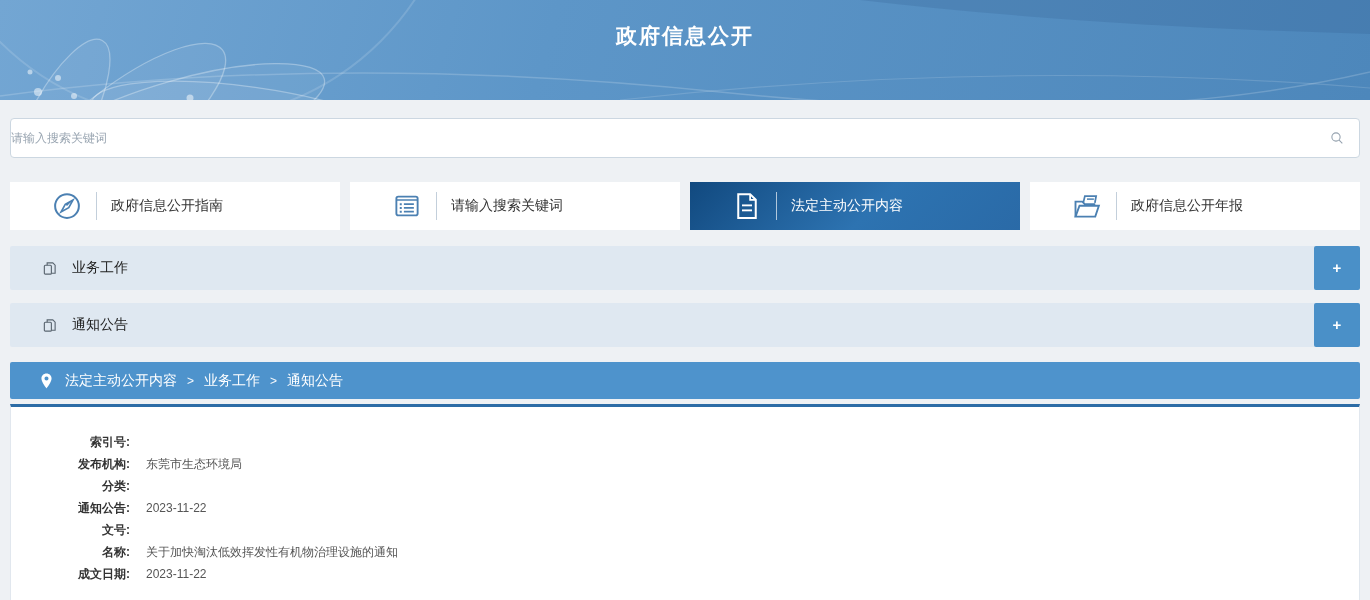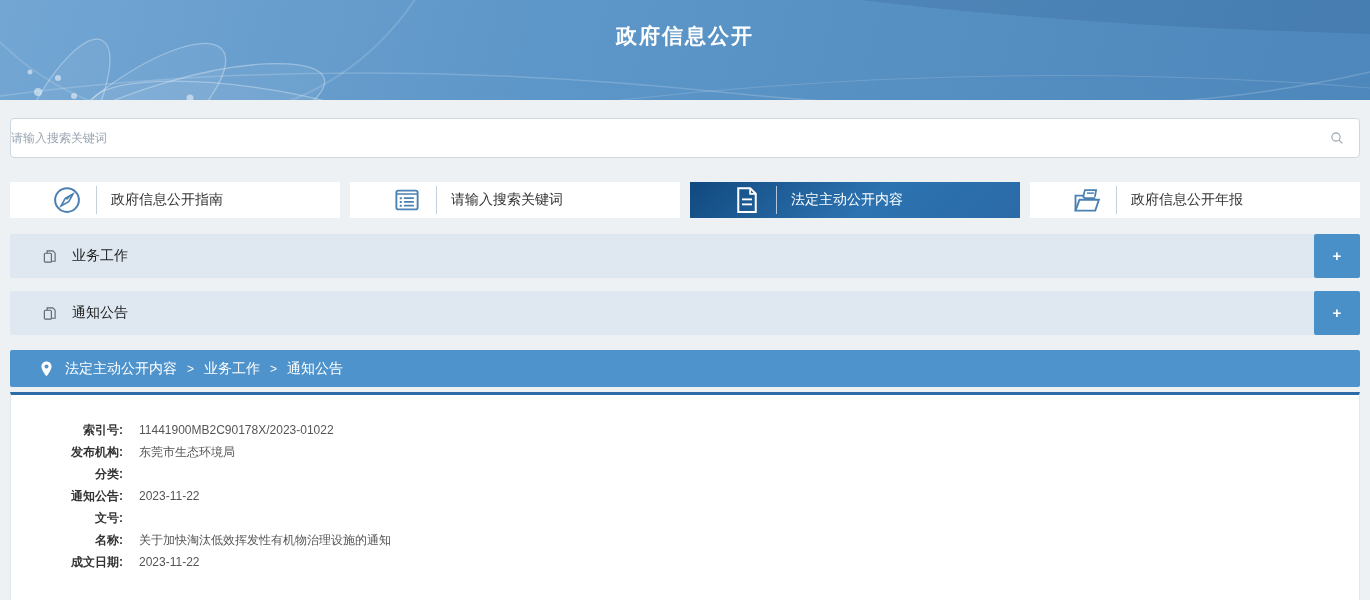--- a/index.html
+++ b/index.html
@@ -28,21 +28,21 @@
     background:#fff; padding:0 44px 0 0; font-size:12px; color:#333; outline:none;
     font-family:inherit;
   }
   .search-bar input::placeholder { color:#9aa6b2; }
   .search-btn {
     position:absolute; right:4px; top:4px; width:38px; height:32px;
     background:transparent; border:none; cursor:pointer; display:flex; align-items:center; justify-content:center;
   }
 
   
-  .tabs { display:flex; gap:10px; margin-top:24px; height:36px; }
+  .tabs { display:flex; gap:10px; margin-top:24px; height:48px; }
   .tab {
     flex:1; background:#fff; display:flex; align-items:center;
     padding-left:42px; cursor:pointer;
   }
   .tab-icon { width:30px; height:30px; display:flex; align-items:center; justify-content:center; flex:0 0 auto; }
   .tab-divider { width:1px; height:28px; background:#c3cfdb; margin:0 14px; }
   .tab-label { font-size:14px; color:#333; white-space:nowrap; }
   .tab.active { background:linear-gradient(135deg,#11497f 0%,#2d73b1 55%,#2a6aa7 100%); }
   .tab.active .tab-label { color:#fff; }
   .tab.active .tab-divider { background:rgba(255,255,255,.65); }
@@ -70,21 +70,21 @@
   .pin { width:13px; height:16px; margin-right:12px; flex:0 0 auto; display:flex; }
   .crumb { cursor:pointer; }
   .crumb-sep { margin:0 10px; font-size:12px; color:rgba(255,255,255,.95); }
 
   
   .detail-panel {
     margin-top:5px; background:#fff;
     border:1px solid #e1e7ee; border-top:3px solid #2c6ca6;
     padding:24px 0 40px; min-height:200px;
   }
-  .detail-row { display:flex; line-height:22px; font-size:12px; }
+  .detail-row { display:flex; line-height:22px; font-size:12px;margin-left:7px; }
   .detail-label { width:112px; text-align:right; font-weight:bold; color:#333; flex:0 0 auto; }
   .detail-value { margin-left:16px; color:#555; }
 </style>
 </head>
 <body>
 
 <div class="page">
 
   <header class="banner">
     <svg class="deco" viewBox="0 0 1370 100" preserveAspectRatio="none">
@@ -214,21 +214,20 @@
       <span class="crumb">法定主动公开内容</span>
       <span class="crumb-sep">&gt;</span>
       <span class="crumb">业务工作</span>
       <span class="crumb-sep">&gt;</span>
       <span class="crumb">通知公告</span>
     </div>
 
     <div class="detail-panel">
       <div class="detail-row">
         <span class="detail-label">索引号:</span>
-        <span class="detail-value">11441900MB2C90178X/2023-01022</span>
       </div>
       <div class="detail-row">
         <span class="detail-label">发布机构:</span>
         <span class="detail-value">东莞市生态环境局</span>
       </div>
       <div class="detail-row">
         <span class="detail-label">分类:</span>
         <span class="detail-value"></span>
       </div>
       <div class="detail-row">

